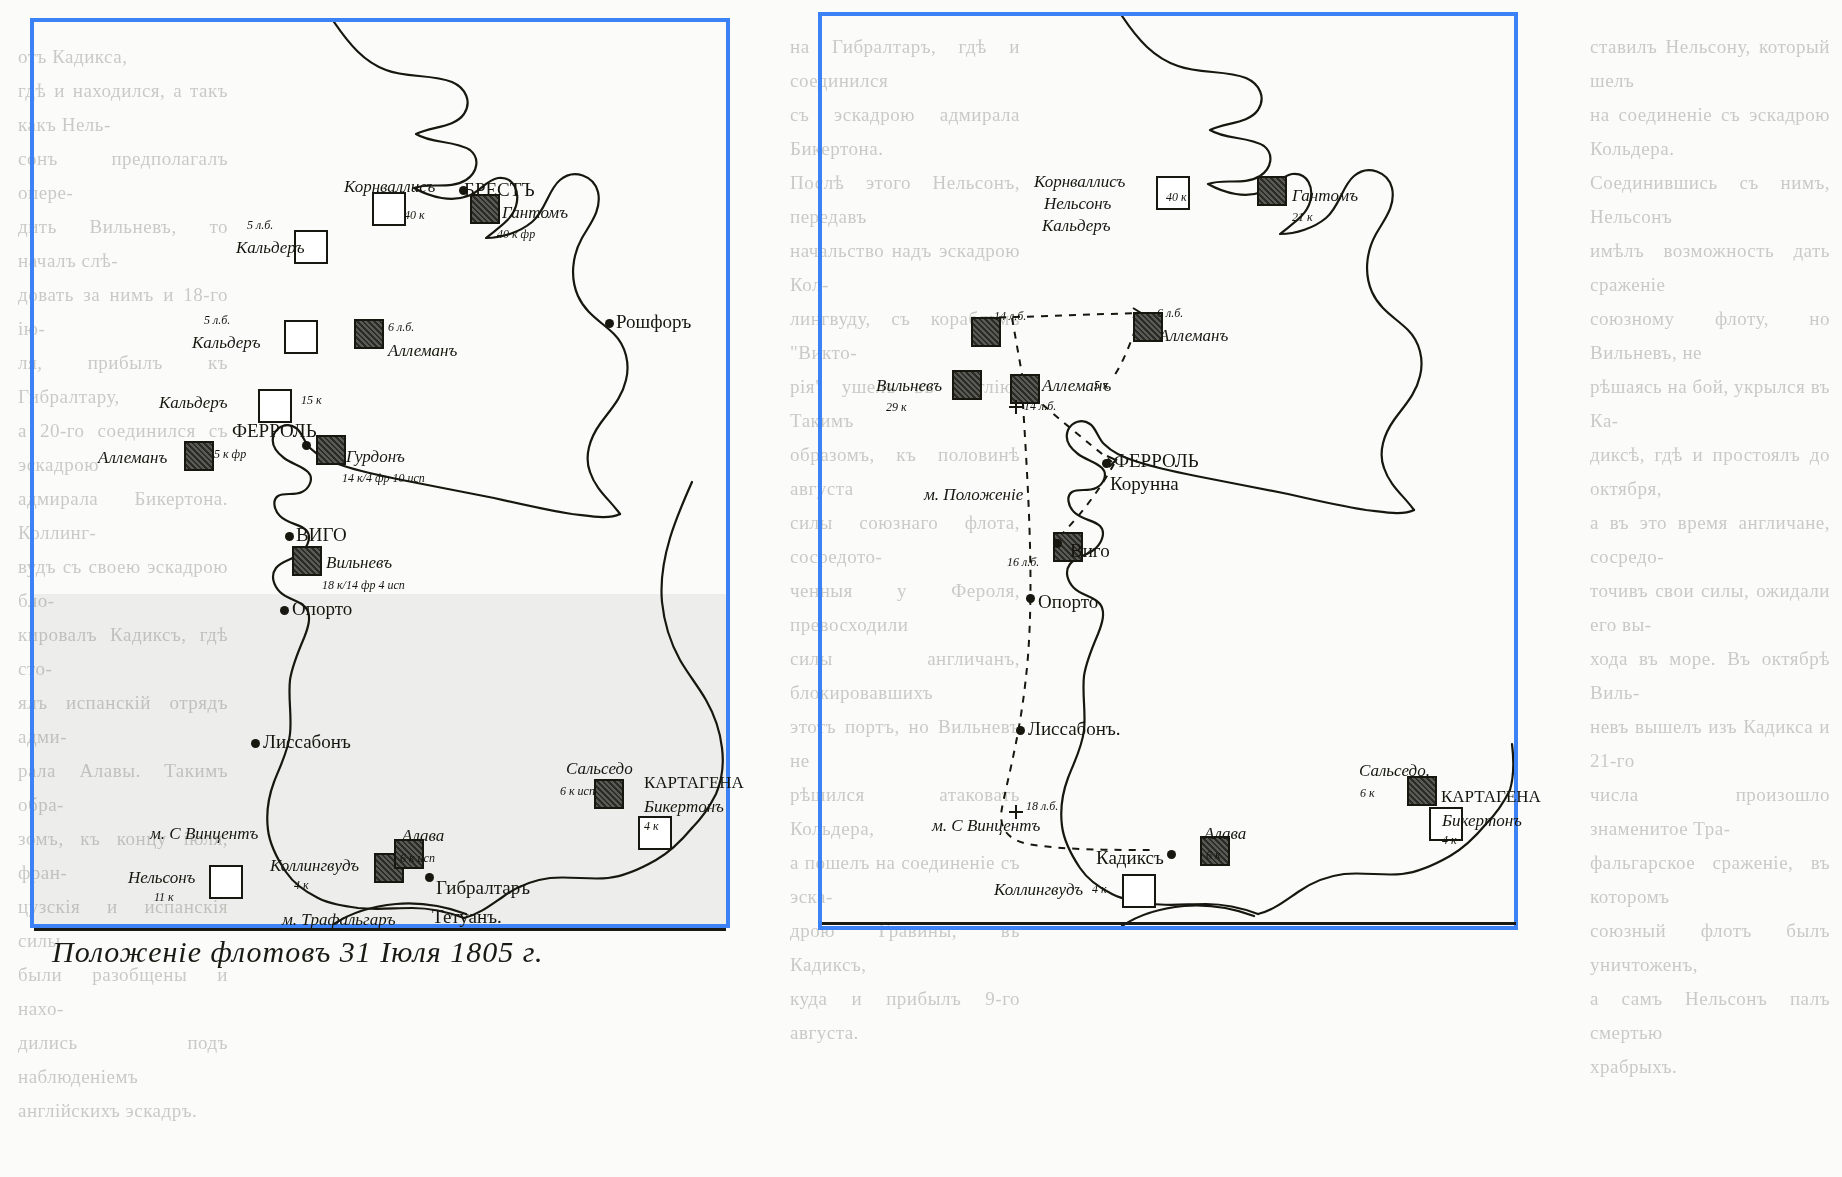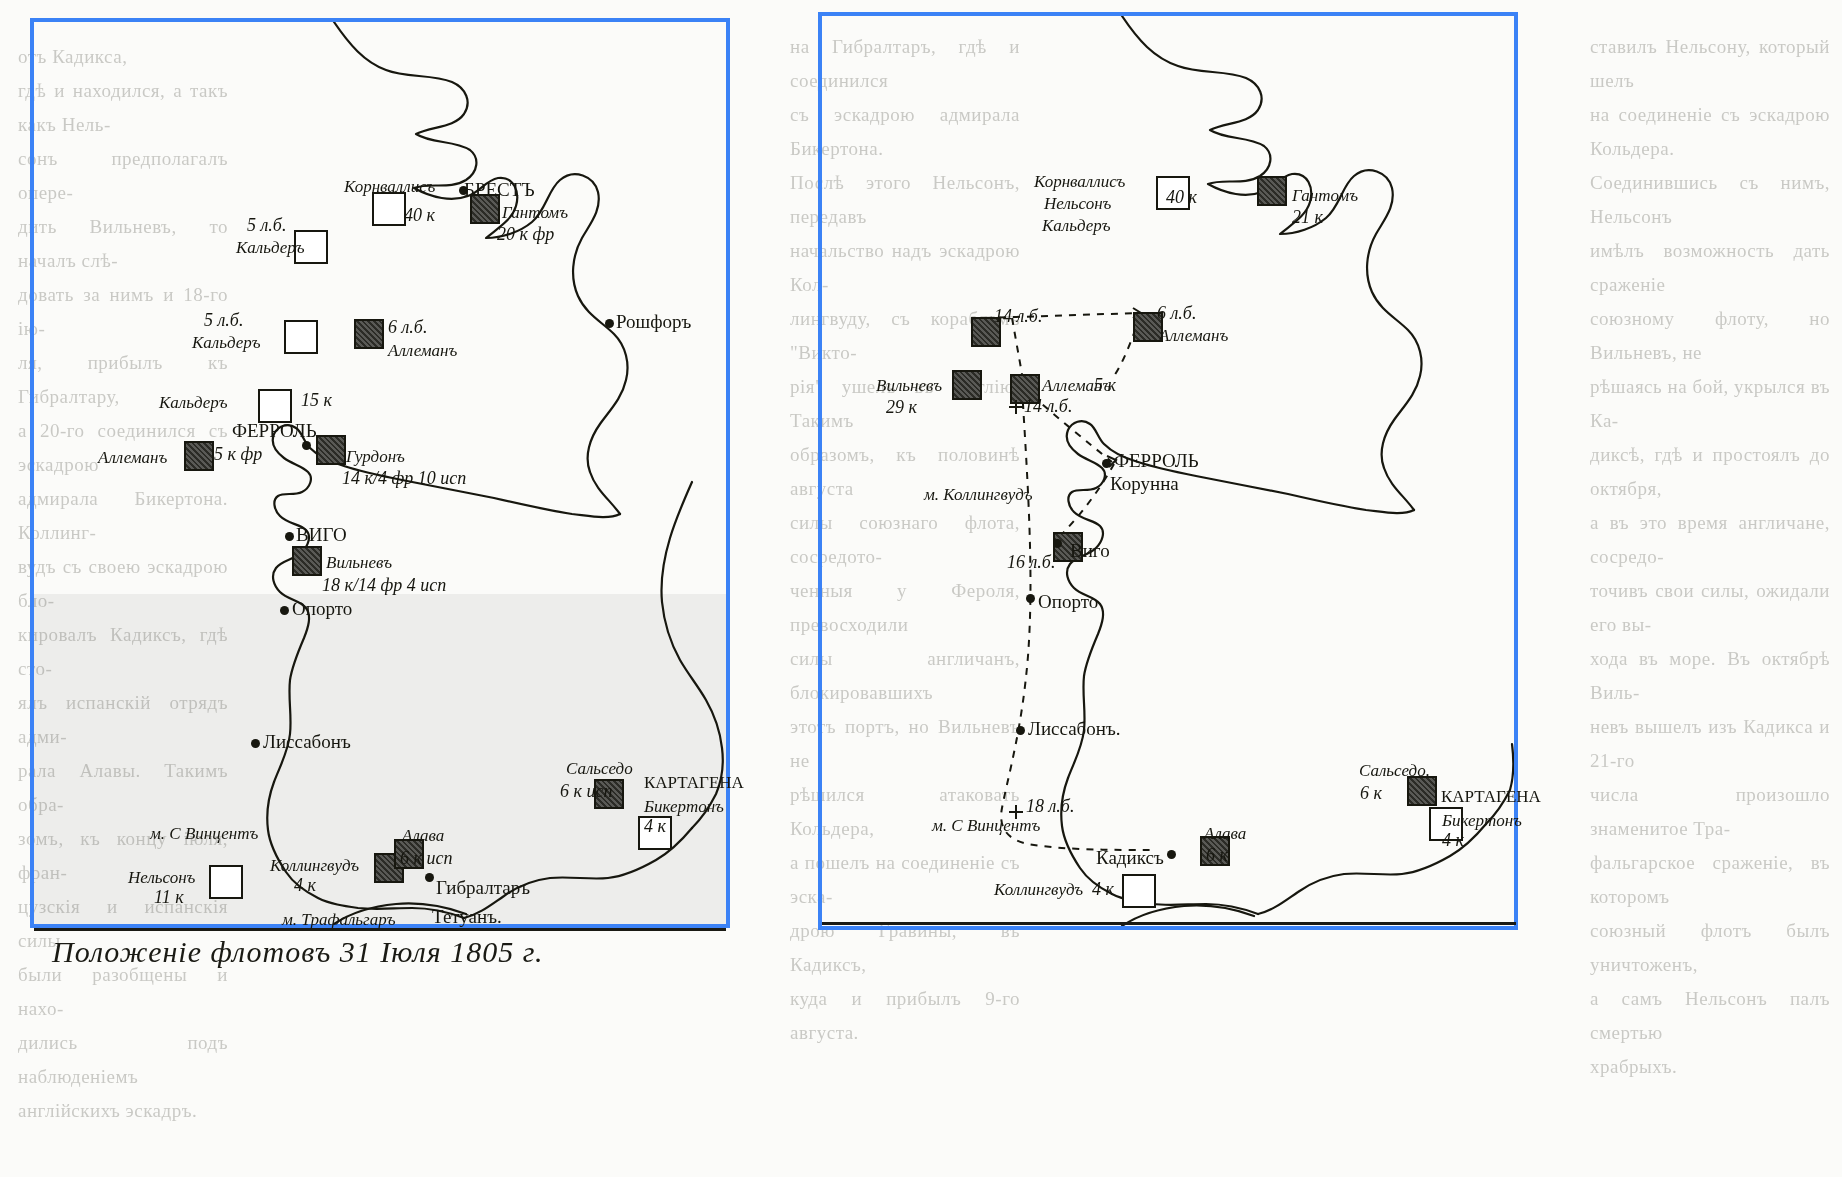--- a/index.html
+++ b/index.html
@@ -90,21 +90,21 @@
 
   .lbl {
     position: absolute;
     font-family: "Liberation Serif", serif;
     font-style: italic;
     font-size: 17px;
     color: #16160f;
     white-space: nowrap;
     line-height: 19px;
   }
-  .lbl.small { font-size: 18px; text-align: right; }
+  .lbl.small { font-size: 12px; text-align: right; }
   .lbl.city { font-style: normal; font-size: 19px; }
   .lbl.city-sm { font-style: normal; font-size: 17px; }
 
   .dot {
     position: absolute;
     width: 9px; height: 9px;
     border-radius: 50%;
     background: #17170f;
   }
   svg.overlay {
@@ -203,21 +203,21 @@
       </g>
     </svg>
 
   <div class="sq open" style="left: 338px; top: 170px; width: 34px; height: 34px;"></div>
       <div class="lbl" style="left: 310px; top: 155px;">Корнваллисъ</div>
       <div class="lbl small" style="left: 370px; top: 184px;">40 к</div>
       <div class="dot" style="left: 425px; top: 164px;"></div>
       <div class="lbl city" style="left: 430px; top: 158px;">БРЕСТЪ</div>
       <div class="sq filled" style="left: 436px; top: 172px; width: 30px; height: 30px;"></div>
       <div class="lbl" style="left: 468px; top: 181px;">Гантомъ</div>
-      <div class="lbl small" style="left: 463px; top: 203px;">20 к фр</div>
+      <div class="lbl small" style="left: 463px; top: 203px;">40 к фр</div>
       <div class="sq open" style="left: 260px; top: 208px; width: 34px; height: 34px;"></div>
       <div class="lbl" style="left: 202px; top: 216px;">Кальдеръ</div>
       <div class="lbl small" style="left: 213px; top: 194px;">5 л.б.</div>
       <div class="sq open" style="left: 250px; top: 298px; width: 34px; height: 34px;"></div>
       <div class="lbl" style="left: 158px; top: 311px;">Кальдеръ</div>
       <div class="lbl small" style="left: 170px; top: 289px;">5 л.б.</div>
       <div class="sq filled" style="left: 320px; top: 297px; width: 30px; height: 30px;"></div>
       <div class="lbl" style="left: 354px; top: 319px;">Аллеманъ</div>
       <div class="lbl small" style="left: 354px; top: 296px;">6 л.б.</div>
       <div class="dot" style="left: 571px; top: 297px;"></div>
@@ -322,21 +322,21 @@
       <div class="lbl" style="left: 54px; top: 360px;">Вильневъ</div>
       <div class="lbl small" style="left: 64px; top: 382px;">29 к</div>
       <div class="sq filled" style="left: 188px; top: 358px; width: 30px; height: 30px;"></div>
       <div class="lbl" style="left: 220px; top: 360px;">Аллеманъ</div>
       <div class="lbl small" style="left: 272px; top: 360px;">5 к</div>
       <div style="position: absolute; left: 187px; top: 384px; width: 14px; height: 14px; background: linear-gradient(rgb(23, 23, 15), rgb(23, 23, 15)) center center / 100% 2px no-repeat, linear-gradient(rgb(23, 23, 15), rgb(23, 23, 15)) center center / 2px 100% no-repeat;"></div>
       <div class="lbl small" style="left: 202px; top: 381px;">14 л.б.</div>
       <div class="dot" style="left: 280px; top: 443px;"></div>
       <div class="lbl city" style="left: 292px; top: 435px;">ФЕРРОЛЬ</div>
       <div class="lbl city" style="left: 288px; top: 458px;">Корунна</div>
-      <div class="lbl" style="left: 102px; top: 469px;">м. Коллингвудъ</div>
+      <div class="lbl" style="left: 102px; top: 469px;">м. Положеніе</div>
       <div class="sq filled" style="left: 231px; top: 516px; width: 30px; height: 30px;"></div>
       <div class="lbl small" style="left: 185px; top: 515px; margin-top: 22px;">16 л.б.</div>
       <div class="dot" style="left: 231px; top: 523px;"></div>
       <div class="lbl city" style="left: 248px; top: 525px;">Виго</div>
       <div class="dot" style="left: 204px; top: 578px;"></div>
       <div class="lbl city" style="left: 216px; top: 576px;">Опорто</div>
       <div class="dot" style="left: 194px; top: 710px;"></div>
       <div class="lbl city" style="left: 206px; top: 703px;">Лиссабонъ.</div>
       <div style="position: absolute; left: 187px; top: 789px; width: 14px; height: 14px; background: linear-gradient(rgb(23, 23, 15), rgb(23, 23, 15)) center center / 100% 2px no-repeat, linear-gradient(rgb(23, 23, 15), rgb(23, 23, 15)) center center / 2px 100% no-repeat;"></div>
       <div class="lbl small" style="left: 204px; top: 781px;">18 л.б.</div>

